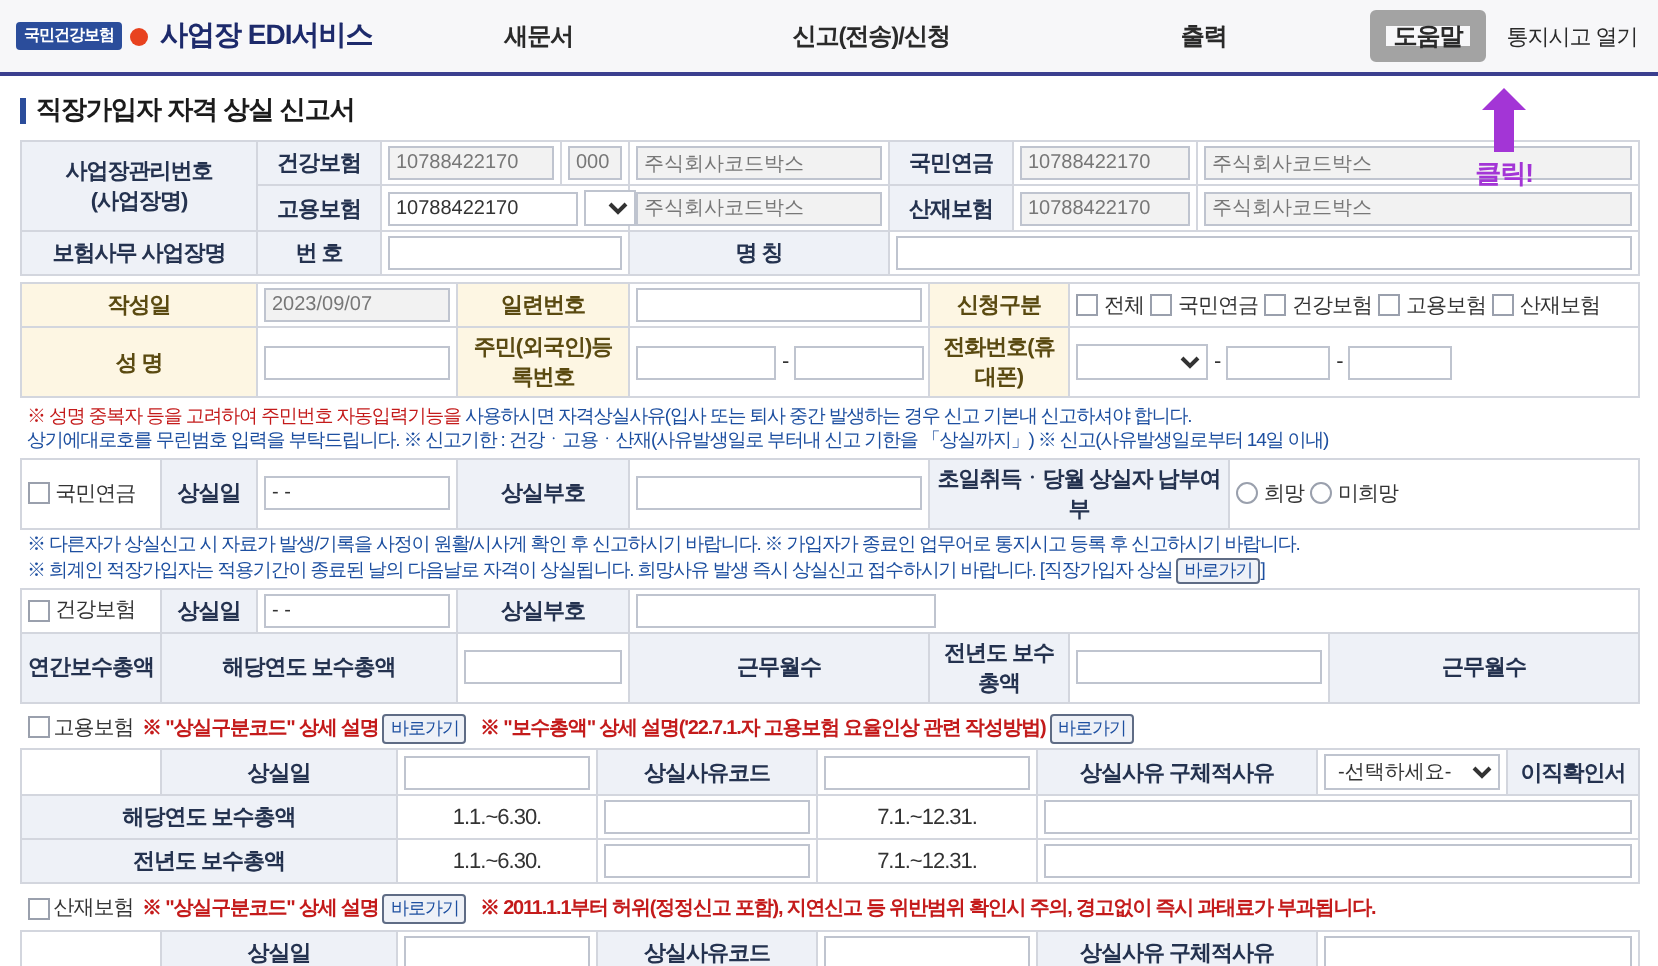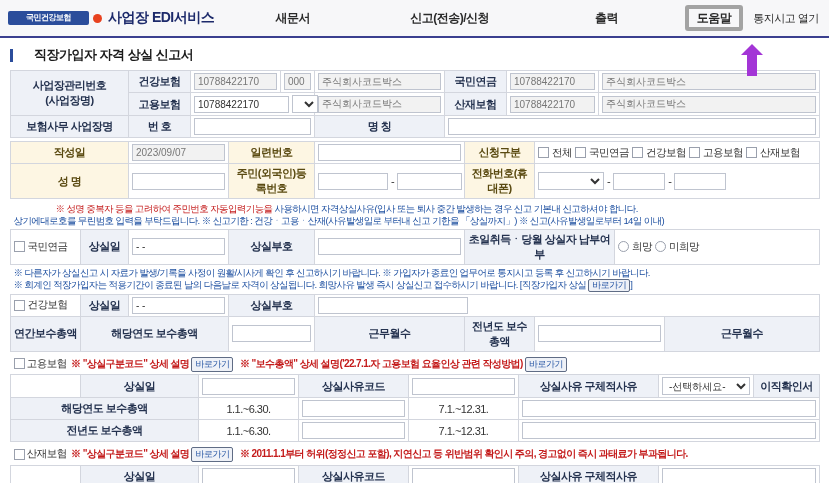--- a/index.html
+++ b/index.html
@@ -21,40 +21,40 @@
     display: flex;
     align-items: center;
     position: relative;
   }
   .brand {
     display:flex; align-items:center; gap:4px;
     padding-left: 8px;
   }
   .brand-badge {
     background:#2b4d9b; color:#fff; font-size:8px; font-weight:bold;
-    padding:3px 18px; border-radius:2px; line-height:1.1; letter-spacing:-0.5px;
+    padding:3px 4px; border-radius:2px; line-height:1.1; letter-spacing:-0.5px;
   }
   .brand-dot { width:9px; height:9px; border-radius:50%; background:#e8421f; display:inline-block; }
   .brand-title {
     font-size:14px; font-weight:bold; color:#1d2a6b; margin-left:2px; letter-spacing:-0.5px;
   }
   .navitems { display:flex; flex:1; align-items:center; height:100%; }
   .navitem {
     flex:1; text-align:center; font-size:12px; color:#2a2a2a; font-weight:bold;
     letter-spacing:-0.5px; height:100%; display:flex; align-items:center; justify-content:center;
   }
   .navitem.highlight {
-    border:4px solid #a3a3a3; border-radius:3px; height:26px; flex:0 0 58px;text-align:right;
+    border:8px solid #a3a3a3; border-radius:3px; height:26px; flex:0 0 58px;text-align:right;
   }
   .navitem.last { flex:0 0 86px; font-weight:normal; font-size:11px; }
 
   
   .page-title {
     padding:8px 0 6px 10px; font-size:13px; font-weight:bold; color:#1b1b1b; letter-spacing:-0.5px;
-    display:flex; align-items:center; gap:21px;
+    display:flex; align-items:center; gap:5px;
   }
   .title-bar { width:3px; height:13px; background:#2b4d9b; display:inline-block; }
 
   
   .arrow-wrap { position:absolute; left:707px; top:44px; width:90px; text-align:center; z-index:20; }
   .arrow-shape { width:22px; height:32px; margin:0 auto; position:relative; }
   .arrow-stem { position:absolute; left:6px; top:8px; width:10px; height:24px; background:#a335d6; }
   .arrow-head {
     position:absolute; left:0; top:0; width:0; height:0;
     border-left:11px solid transparent; border-right:11px solid transparent;
@@ -78,21 +78,21 @@
     border:1px solid #bfc4cf; height:18px; background:#fff; font-size:10px; padding:0 2px; color:#333;
   }
   .row-flex { display:flex; align-items:center; gap:3px; }
   .chk { width:11px; height:11px; border:1px solid #9aa0ad; background:#fff; display:inline-block; vertical-align:middle; }
   .chk-lbl { font-size:10.5px; letter-spacing:-0.5px; color:#333; }
 
   
   .note {
     font-size:9.5px; color:#1d4fa0; letter-spacing:-0.6px; line-height:1.25;
   }
-  .note .red { color:#c41b1b;margin-left:42px; }
+  .note .red { color:#c41b1b; }
   .linkbtn {
     display:inline-block; border:1px solid #5f6c85; background:#eef1f7; color:#1d4fa0;
     font-size:9px; padding:0 3px; border-radius:2px; letter-spacing:-0.5px;
   }
   .secline { font-size:10px; letter-spacing:-0.6px; color:#333; }
   .secline .red { color:#c41b1b; font-weight:bold; }
   .ctr { text-align:center; }
 </style>
 </head>
 <body>
@@ -110,20 +110,21 @@
     <div class="navitem highlight">도움말</div>
     <div class="navitem last">통지시고 열기</div>
   </div>
 </div>
 
 <div class="arrow-wrap">
   <div class="arrow-shape">
     <div class="arrow-head"></div>
     <div class="arrow-stem"></div>
   </div>
+  <div class="click-label">클릭!</div>
 </div>
 
 <div class="page-title">
   <span class="title-bar"></span>
   <span>직장가입자 자격 상실 신고서</span>
 </div>
 
 <div class="sheet">
 <table class="form">
   <colgroup>

